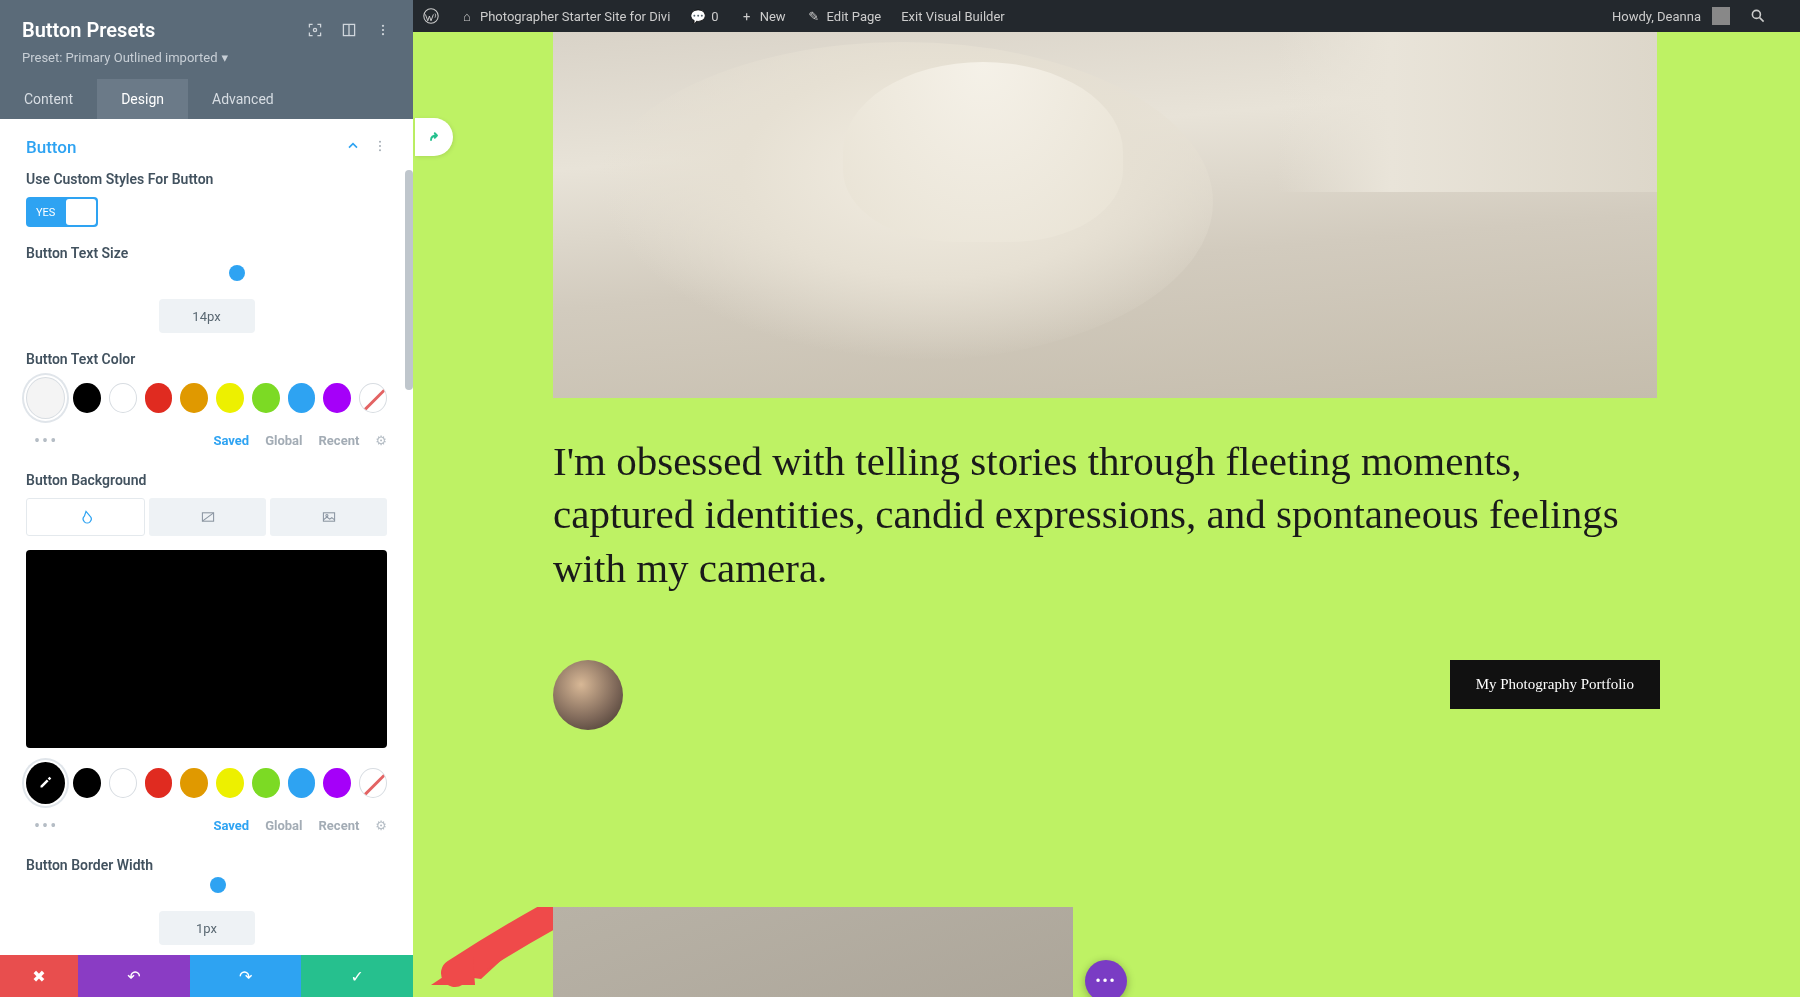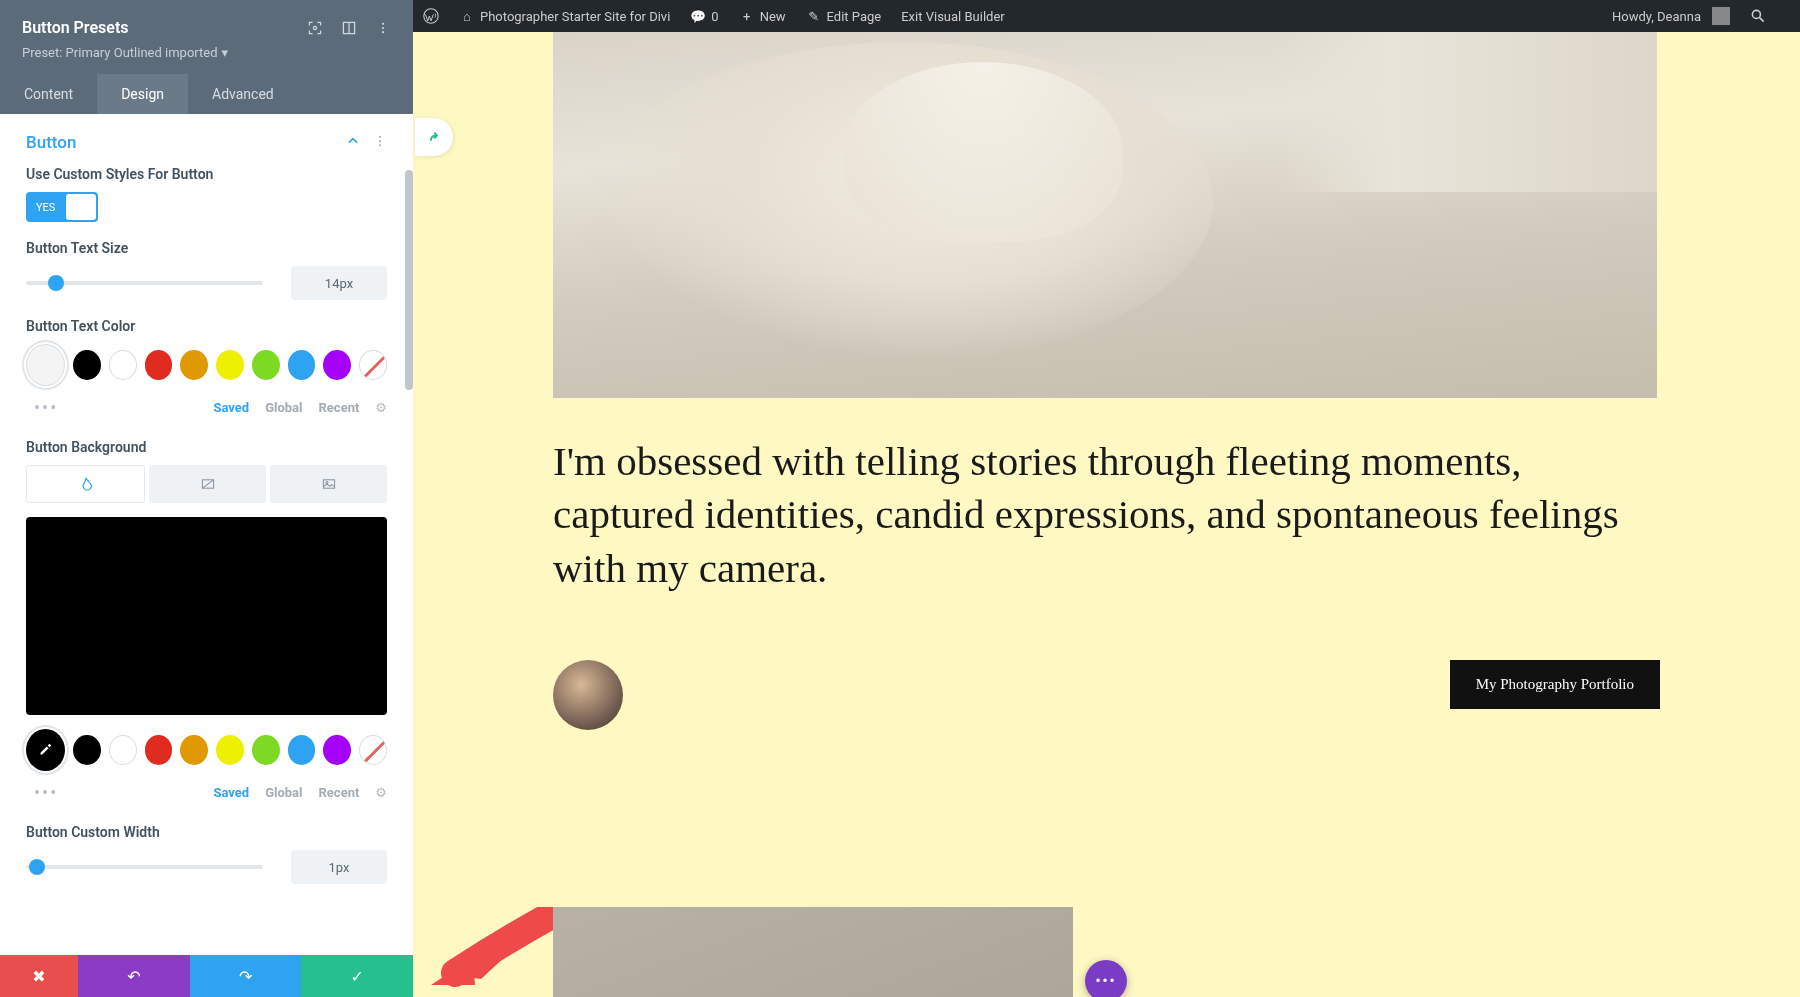--- a/index.html
+++ b/index.html
@@ -10,21 +10,21 @@
 .wp-admin-bar .left-items { display: flex; align-items: center; }
 .wp-admin-bar .right-items { margin-left: auto; display: flex; align-items: center; padding-right: 24px; }
 .wp-admin-bar .ab-item { padding: 0 10px; display: flex; align-items: center; gap: 5px; cursor: pointer; height: 32px; }
 .wp-admin-bar .wp-icon { width: 16px; height: 16px; display: inline-flex; align-items: center; justify-content: center; }
 .wp-admin-bar .avatar-small { width: 18px; height: 18px; background: #888; margin-left: 6px; }
 
 
 .sidebar { position: absolute; top: 0; left: 0; width: 413px; height: 100%; background: #fff; display: flex; flex-direction: column; z-index: 50; }
 .sidebar-header { background: #5b6b79; color: #fff; padding: 18px 22px 14px; }
 .sidebar-header .title-row { display: flex; align-items: center; }
-.sidebar-header .title { font-size: 16px; font-weight: 600; flex: 1; }
+.sidebar-header .title { font-size: 20px; font-weight: 600; flex: 1; }
 .sidebar-header .header-icons { display: flex; gap: 18px; }
 .sidebar-header .header-icon { width: 16px; height: 16px; color: #d0d6dc; cursor: pointer; display: flex; align-items: center; justify-content: center; }
 .sidebar-header .preset-row { margin-top: 8px; font-size: 13px; color: #c8cfd6; display: flex; align-items: center; gap: 4px; cursor: pointer; }
 
 .tabs { display: flex; background: #5b6b79; }
 .tabs .tab { padding: 12px 24px; font-size: 14px; color: #d7dde3; cursor: pointer; }
 .tabs .tab.active { background: #6b7a88; color: #fff; }
 
 .panel-body { flex: 1; overflow-y: auto; padding: 18px 26px 10px 26px; position: relative; }
 .panel-scrollbar { position: absolute; top: 170px; right: 0; width: 8px; height: 220px; background: #bfc6cc; border-radius: 4px; }
@@ -34,21 +34,21 @@
 .section-caret { color: #2ea3f2; width: 18px; height: 18px; cursor: pointer; margin-right: 10px; }
 .section-menu { color: #a8b0b8; width: 14px; cursor: pointer; }
 
 .field { margin-bottom: 18px; }
 .field-label { font-size: 14px; color: #42525f; font-weight: 600; margin-bottom: 10px; }
 
 .toggle { width: 72px; height: 30px; background: #2ea3f2; border-radius: 4px; display: flex; align-items: center; position: relative; cursor: pointer; }
 .toggle .toggle-label { color: #fff; font-size: 11px; font-weight: 400; padding-left: 10px; }
 .toggle .toggle-knob { position: absolute; right: 2px; width: 30px; height: 26px; background: #fff; border-radius: 3px; }
 
-.slider-row { display: flex; align-items: center; gap: 28px; }
+.slider-row { display: flex; align-items: center; gap: 28px; flex-direction: column; }
 .slider-track { flex: 1; height: 4px; background: #e2e7eb; border-radius: 2px; position: relative; }
 .slider-thumb { position: absolute; top: -6px; width: 16px; height: 16px; background: #2ea3f2; border-radius: 50%; cursor: pointer; }
 .slider-value { width: 96px; height: 34px; background: #eef2f5; border-radius: 4px; display: flex; align-items: center; justify-content: center; font-size: 13px; color: #5a6872; }
 
 .swatch-row { display: flex; gap: 8px; align-items: center; margin-bottom: 8px; }
 .swatch { width: 30px; height: 30px; border-radius: 50%; cursor: pointer; }
 .swatch.big { width: 42px; height: 42px; box-shadow: 0 0 0 2px #fff, 0 0 0 4px #e0e5ea; }
 .swatch.outlined { border: 1px solid #d8dde2; }
 .swatch.stripe { background: #fff; position: relative; overflow: hidden; border: 1px solid #d8dde2; }
 .swatch.stripe::after { content: ''; position: absolute; left: -5px; top: 50%; width: 40px; height: 3px; background: #e36363; transform: rotate(-45deg); }
@@ -66,21 +66,21 @@
 .bg-preview { width: 100%; height: 198px; background: #000; border-radius: 4px; margin-bottom: 14px; }
 
 .sidebar-footer { display: flex; height: 42px; }
 .footer-btn { flex: 1; display: flex; align-items: center; justify-content: center; color: #fff; cursor: pointer; font-size: 16px; }
 .footer-btn.red { background: #e84e4e; flex: 0.7; }
 .footer-btn.purple { background: #8a3cc4; }
 .footer-btn.blue { background: #2ea3f2; }
 .footer-btn.green { background: #26c08e; }
 
 
-.preview { position: absolute; top: 32px; left: 413px; right: 0; bottom: 0; background: #fef9c3; overflow: hidden; }
+.preview { position: absolute; top: 32px; left: 413px; right: 0; bottom: 0; background: #bef264; overflow: hidden; }
 .hero-img { position: absolute; top: 0; left: 140px; width: 1104px; height: 366px; background: linear-gradient(175deg, #d9d3c8 0%, #e8e3d8 30%, #d2cbbe 60%, #c5bdad 100%); overflow: hidden; }
 .hero-img::before { content: ''; position: absolute; left: 40px; top: 10px; width: 620px; height: 320px; background: radial-gradient(ellipse at 55% 40%, #f2ede2 0%, #e6e0d3 40%, transparent 70%); border-radius: 50%; }
 .hero-img::after { content: ''; position: absolute; right: 0; top: 0; width: 380px; height: 160px; background: linear-gradient(90deg, transparent, #e9e4d9 30%, #ddd7ca); }
 .bowl { position: absolute; left: 290px; top: 30px; width: 280px; height: 180px; background: radial-gradient(ellipse at top, #f5f1e8, #e8e2d4); border-radius: 50% 50% 40% 40%; }
 
 .hero-text { position: absolute; top: 403px; left: 140px; width: 1080px; font-family: Georgia, 'Times New Roman', serif; font-size: 41px; line-height: 1.3; color: #1a1a1a; }
 
 .author-row { position: absolute; top: 628px; left: 140px; display: flex; align-items: center; gap: 22px; }
 .author-avatar { width: 70px; height: 70px; border-radius: 50%; background: radial-gradient(circle at 40% 35%, #d8b896, #7a6456 60%, #3a3028); }
 .author-name { font-family: Georgia, serif; font-size: 29px; color: #1a1a1a; margin-bottom: 6px; }
@@ -290,21 +290,21 @@
         <div class="swatch-tabs">
           <span class="st active">Saved</span>
           <span class="st">Global</span>
           <span class="st">Recent</span>
           <span class="gear">⚙</span>
         </div>
       </div>
     </div>
 
     <div class="field">
-      <div class="field-label">Button Custom Width</div>
+      <div class="field-label">Button Border Width</div>
       <div class="slider-row">
         <div class="slider-track">
           <div class="slider-thumb" style="left: 3px"></div>
         </div>
         <div class="slider-value">1px</div>
       </div>
     </div>
   </div>
   <div class="panel-scrollbar"></div>
 

